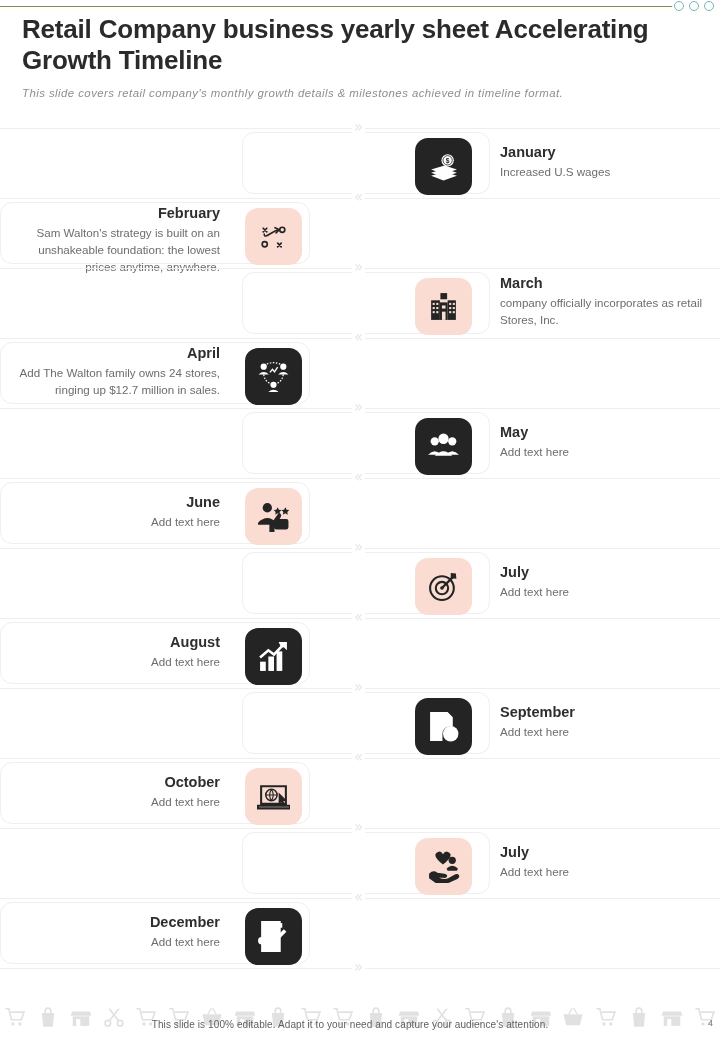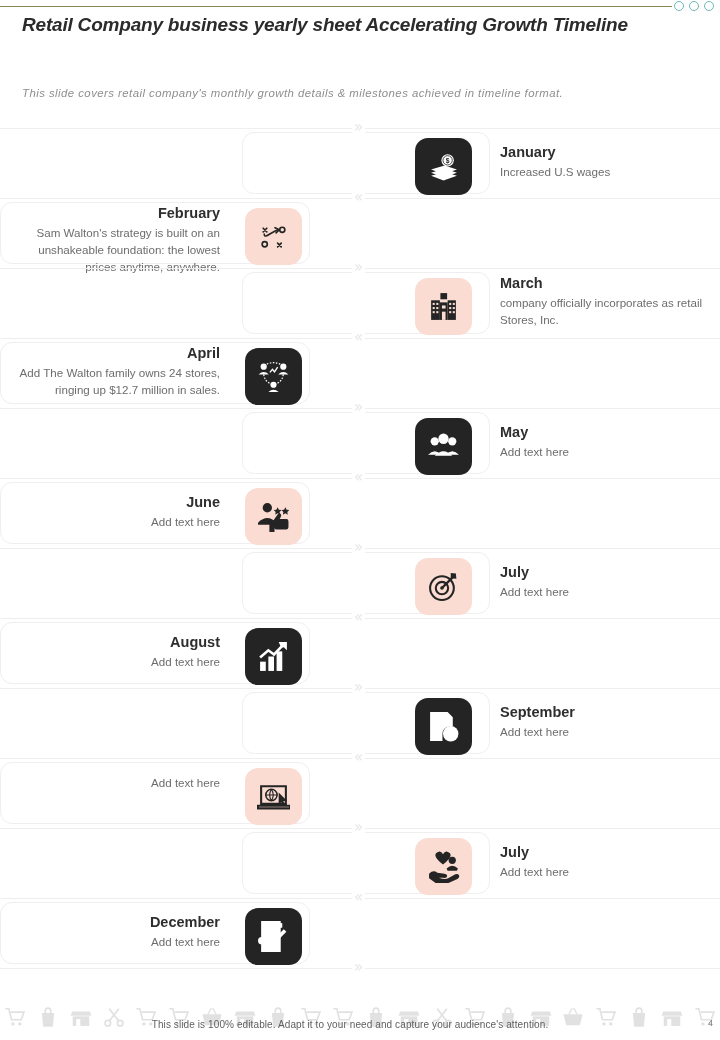--- a/index.html
+++ b/index.html
@@ -18,22 +18,22 @@
   }
   .dots { position: absolute; right: 6px; top: 1px; display: flex; gap: 5px; align-items: center; }
   .dot {
     width: 10px; height: 10px; border-radius: 50%;
     border: 1.3px solid #6fb8b8; background: #ffffff;
   }
 
   
   .title {
     position: absolute; left: 22px; top: 14px; width: 660px;
-    font-size: 19px; font-weight: bold; color: #2b2b2b;
-    line-height: 1.21; letter-spacing: -0.2px; font-style: italic;
+    font-size: 26px; font-weight: bold; color: #2b2b2b;
+    line-height: 1.21; letter-spacing: -0.2px;
   }
   .subtitle {
     position: absolute; left: 22px; top: 87px; width: 640px;
     font-size: 11.4px; color: #8e8e8e; letter-spacing: 0.45px;
     white-space: nowrap;
     font-style: italic;
   }
 
   
   .timeline { position: absolute; left: 0; top: 128px; width: 720px; }
@@ -315,20 +315,21 @@
           <span>
             <svg width="33" height="33" viewBox="0 0 64 64" fill="#242424">
               <path d="M8 12 h48 v34 H8 Z M2 50 h62 v5 H2 Z" fill="none" stroke="#242424" stroke-width="4"></path>
               <circle cx="28" cy="29" r="11" fill="none" stroke="#242424" stroke-width="3"></circle>
               <path d="M17 29 h22 M28 18 q7 11 0 22 M28 18 q-7 11 0 22" fill="none" stroke="#242424" stroke-width="2.2"></path>
               <path d="M42 24 l16 16 -7 1 4 8 -4 2 -4-8 -5 5 z"></path>
             </svg>
           </span>
         </div>
         <div class="txt">
+          <div class="month">October</div>
           <div class="desc">Add text here</div>
         </div>
       </div>
       <div class="row right">
         <div class="card"></div>
         <div class="tile pink">
           <span>
             <svg width="33" height="33" viewBox="0 0 64 64" fill="#242424">
               <path d="M18 6 q8-7 13 2 q5-9 13-2 q7 7 -13 22 Q11 13 18 6 Z"></path>
               <circle cx="49" cy="20" r="7"></circle>

